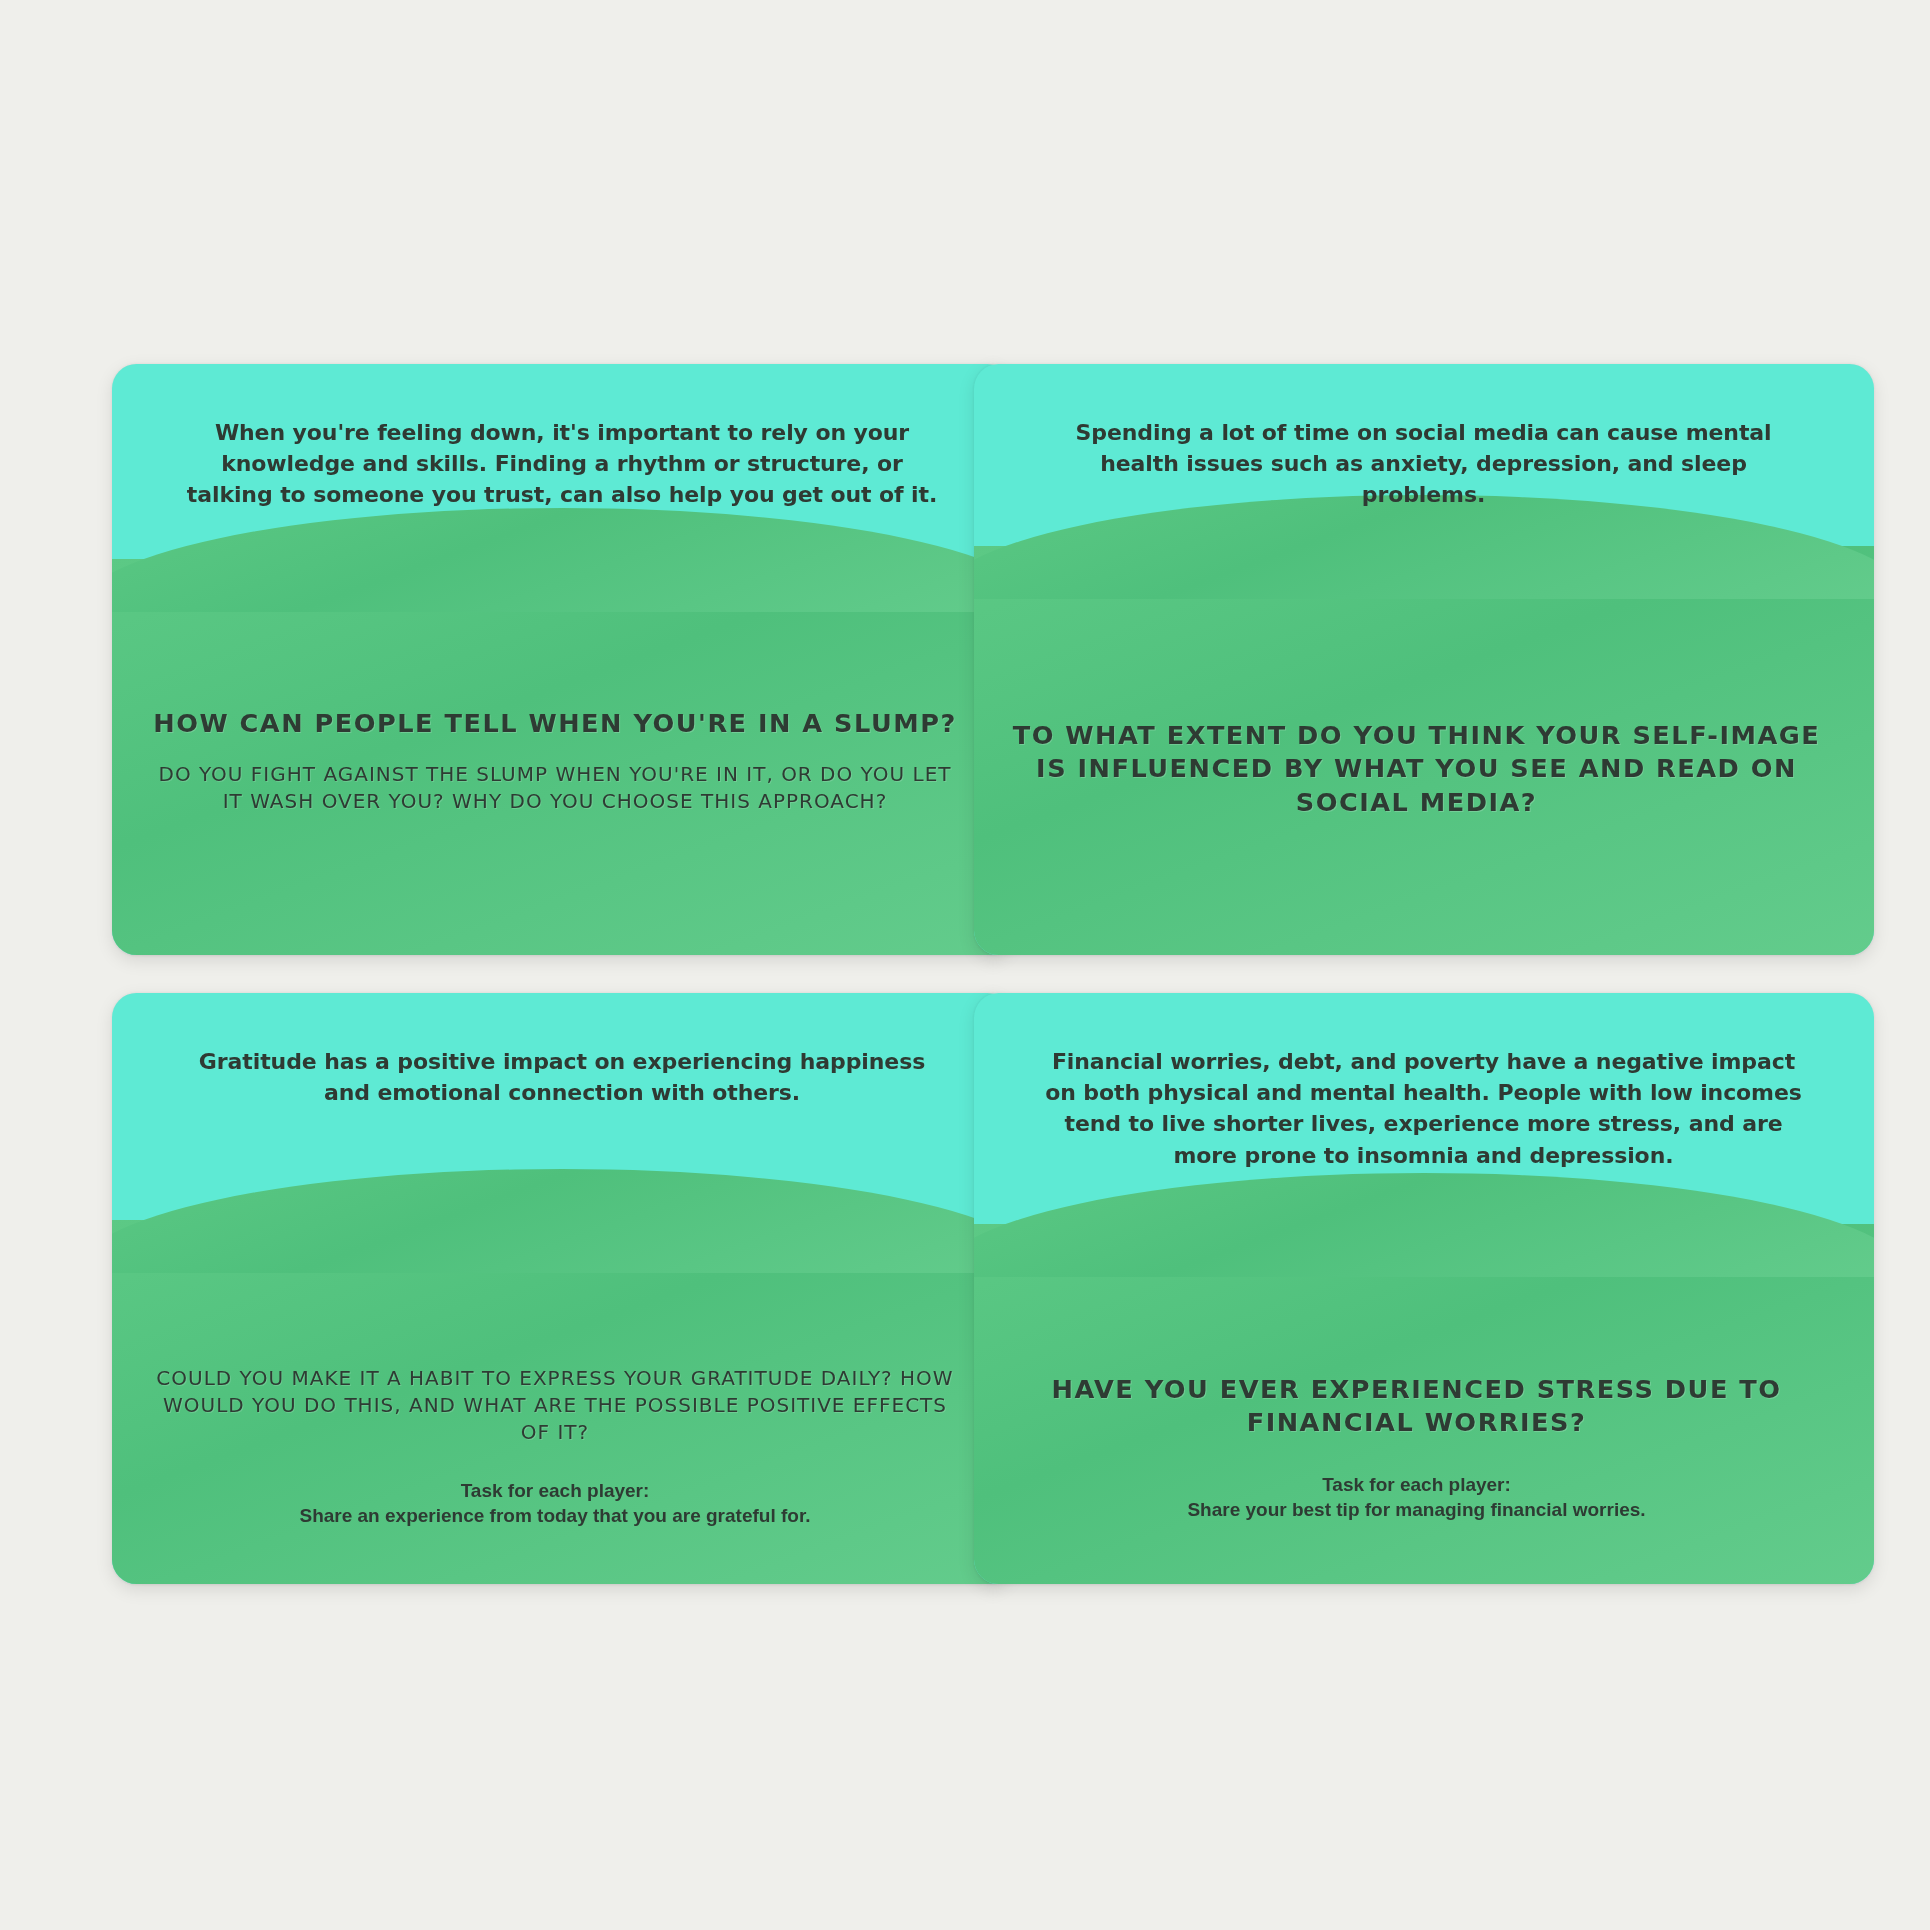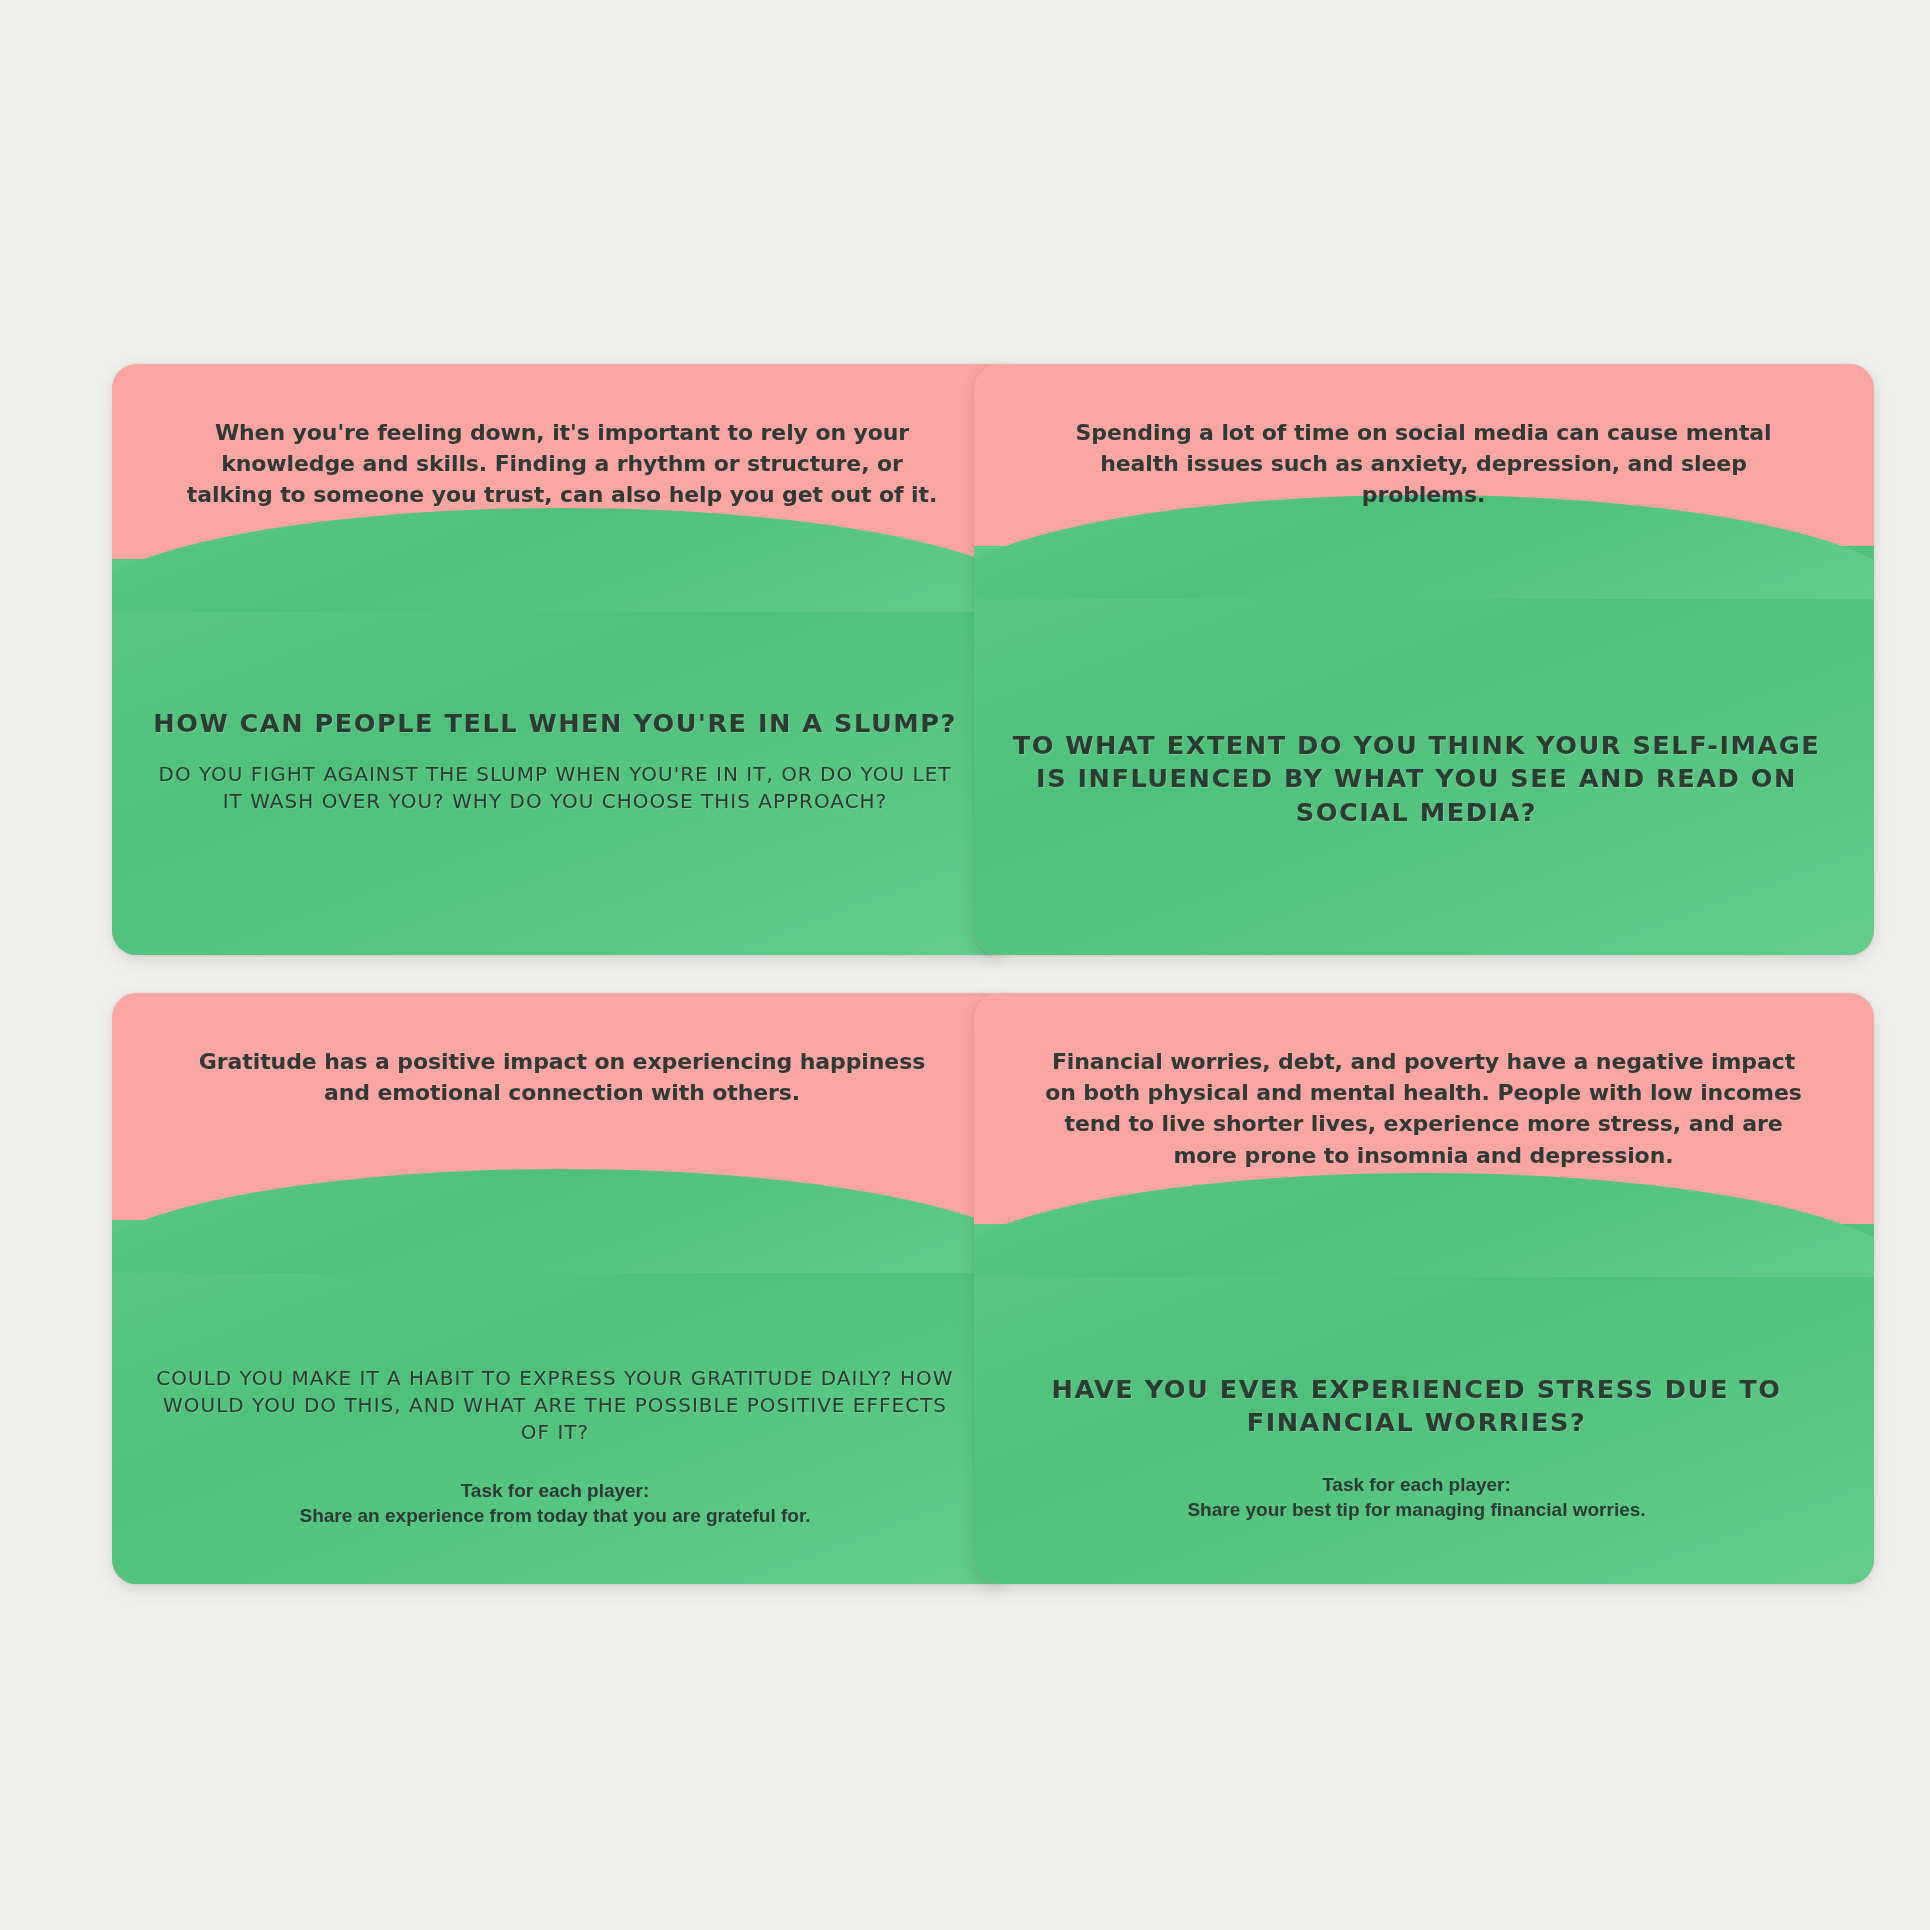--- a/index.html
+++ b/index.html
@@ -26,21 +26,21 @@
     column-gap: 9.5px;
     row-gap: 38px;
   }
 
   .card {
     position: relative;
     width: 900px;
     height: 591px;
     border-radius: 24.6px;
     overflow: hidden;
-    background: #fca5a5;
+    background: #5eead4;
     box-shadow: 0 5.7px 17px rgba(0,0,0,0.10), 0 0.9px 2.8px rgba(0,0,0,0.08);
   }
 
   
   .card .green {
     position: absolute;
     left: 0;
     right: 0;
     bottom: 0;
     background: linear-gradient(160deg, #5cc985 0%, #4fc07c 40%, #63cc8c 100%);
@@ -114,21 +114,21 @@
     letter-spacing: 0;
     text-transform: none;
     margin-top: 32px;
   }
 
   
   #card-1 .green { height: 396px; }
   #card-1 .body  { bottom: 140px; }
 
   #card-2 .green { height: 409px; }
-  #card-2 .body  { bottom: 126px; }
+  #card-2 .body  { bottom: 136px; }
 
   #card-3 .green { height: 364px; }
   #card-3 .body  { bottom: 55px; }
 
   #card-4 .green { height: 360px; }
   #card-4 .body  { bottom: 61px; }
 </style>
 </head>
 <body>
 

